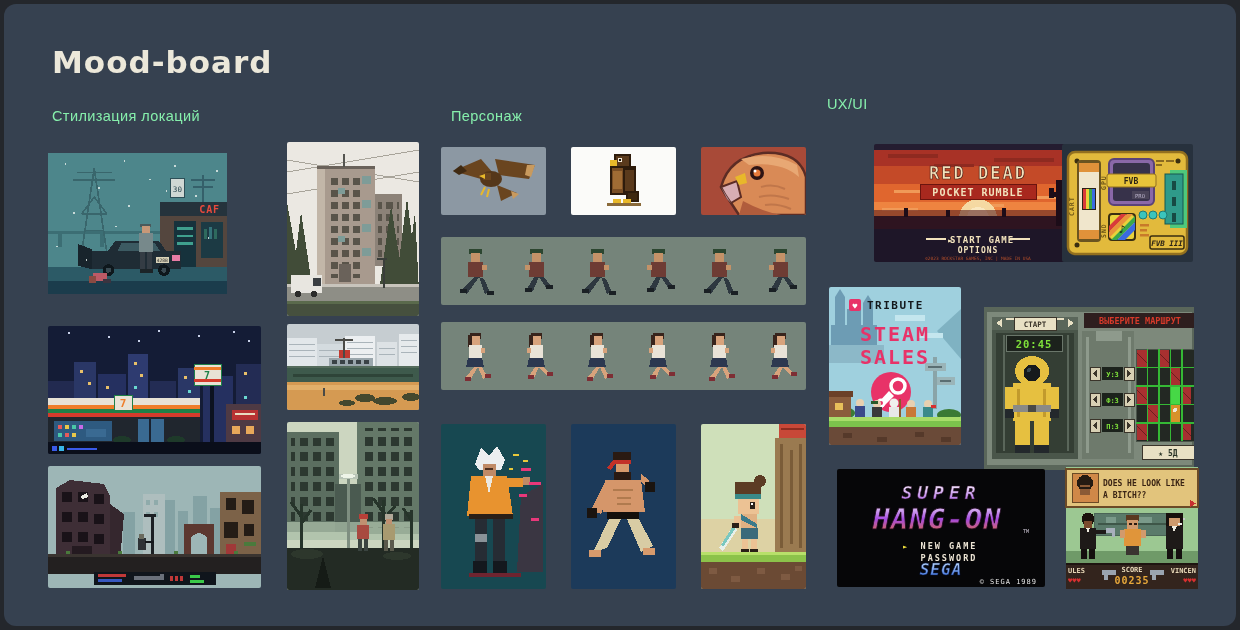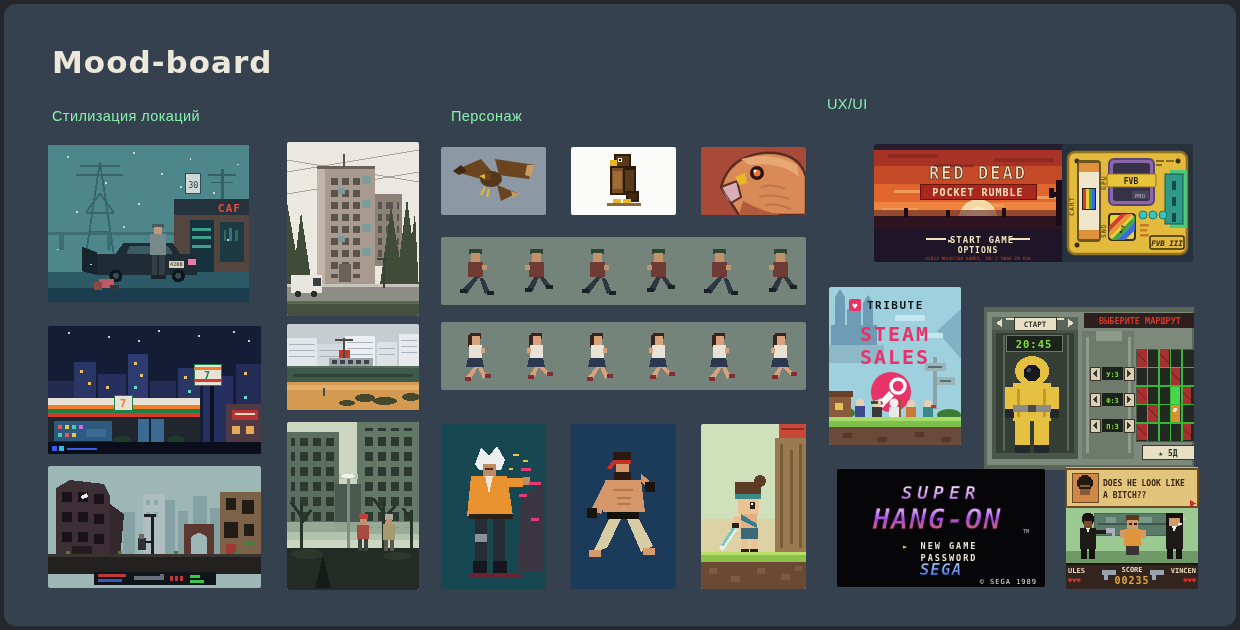--- a/index.html
+++ b/index.html
@@ -16,21 +16,21 @@
 <body>
 
 <div class="stage">
 <div class="board">
 
   <h1 class="page-title">Mood-board</h1>
   <div class="col-label" style="left:48px;top:104px;">Стилизация локаций</div>
   <div class="col-label" style="left:433px;top:104px;margin-left:14px;">Персонаж</div>
   <div class="col-label" style="left:823px;top:92px;">UX/UI</div>
 
-  <div class="tile" style="left:44px;top:136px;width:201px;height:167px;">
+  <div class="tile" style="left:44px;top:136px;width:179px;height:167px;">
     <svg viewBox="0 0 213 167" shape-rendering="crispEdges">
       <rect width="213" height="167" fill="#4d868b"></rect>
       <rect x="0" y="92" width="150" height="4" fill="#3c6e74"></rect>
       <rect x="12" y="96" width="5" height="16" fill="#3c6e74"></rect>
           <rect x="62" y="96" width="5" height="16" fill="#3c6e74"></rect>
           <rect x="116" y="96" width="5" height="16" fill="#3c6e74"></rect>
       <path d="M55 18 L40 118 M55 18 L70 118 M30 32 L80 32 M34 23 L76 23 M40 72 L70 72 M40 72 L55 52 L70 72 M44 92 L66 92" stroke="#39666c" stroke-width="2" fill="none"></path>
       <rect x="183" y="26" width="3" height="88" fill="#35606a"></rect>
           <rect x="170" y="31" width="29" height="2" fill="#35606a"></rect>
           <rect x="173" y="39" width="23" height="2" fill="#35606a"></rect>

